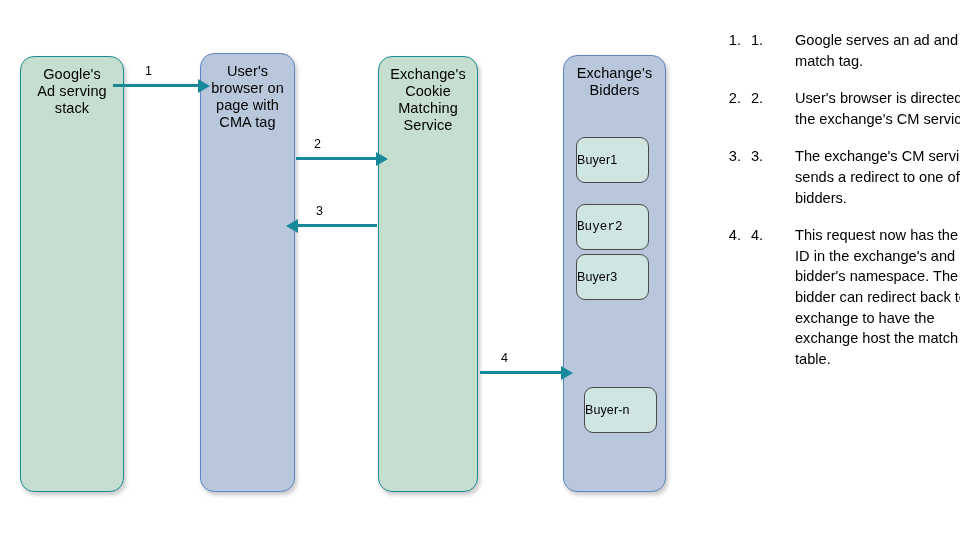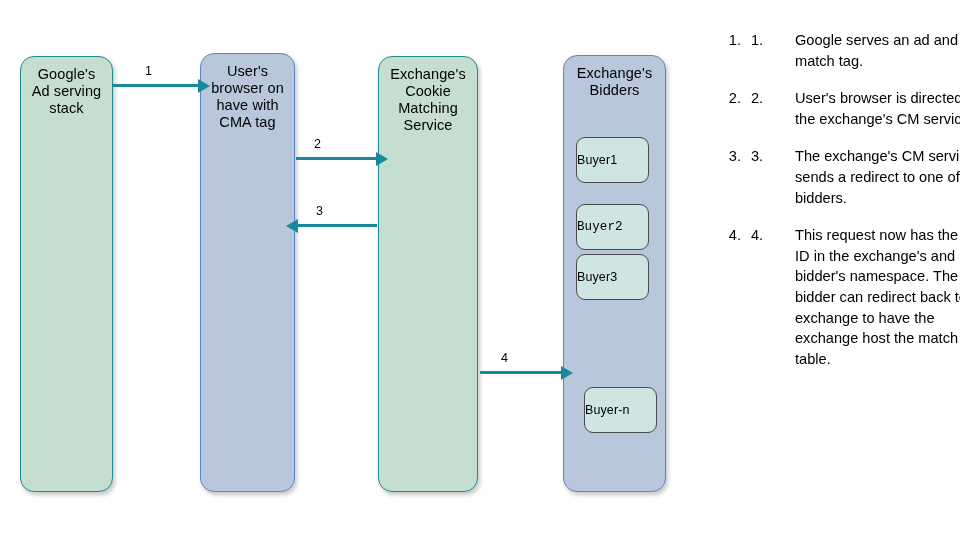--- a/index.html
+++ b/index.html
@@ -37,21 +37,21 @@
   }
   .lane-green {
     background: #c6ded0;
     border: 1.3px solid #1c8c93;
   }
   .lane-blue {
     background: #b8c7dc;
     border: 1.3px solid #5e86c4;
   }
 
-  #lane-google   { left: 20px;  top: 56px; width: 93px;  height: 436px; }
+  #lane-google   { left: 20px;  top: 56px; width: 104px;  height: 436px; }
   #lane-browser  { left: 200px; top: 53px; width: 95px;  height: 439px; }
   #lane-cms      { left: 378px; top: 56px; width: 100px; height: 436px; }
   #lane-bidders  { left: 563px; top: 55px; width: 103px; height: 437px; }
 
   .lane-title {
     display: block;
     white-space: pre-line;
   }
 
   
@@ -144,21 +144,21 @@
 
   <div class="lane lane-green" id="lane-google">
     <span class="lane-title">Google's
 Ad serving
 stack</span>
   </div>
 
   <div class="lane lane-blue" id="lane-browser">
     <span class="lane-title">User's
 browser on
-have with
+page with
 CMA tag</span>
   </div>
 
   <div class="lane lane-green" id="lane-cms">
     <span class="lane-title">Exchange's
 Cookie
 Matching
 Service</span>
   </div>
 

